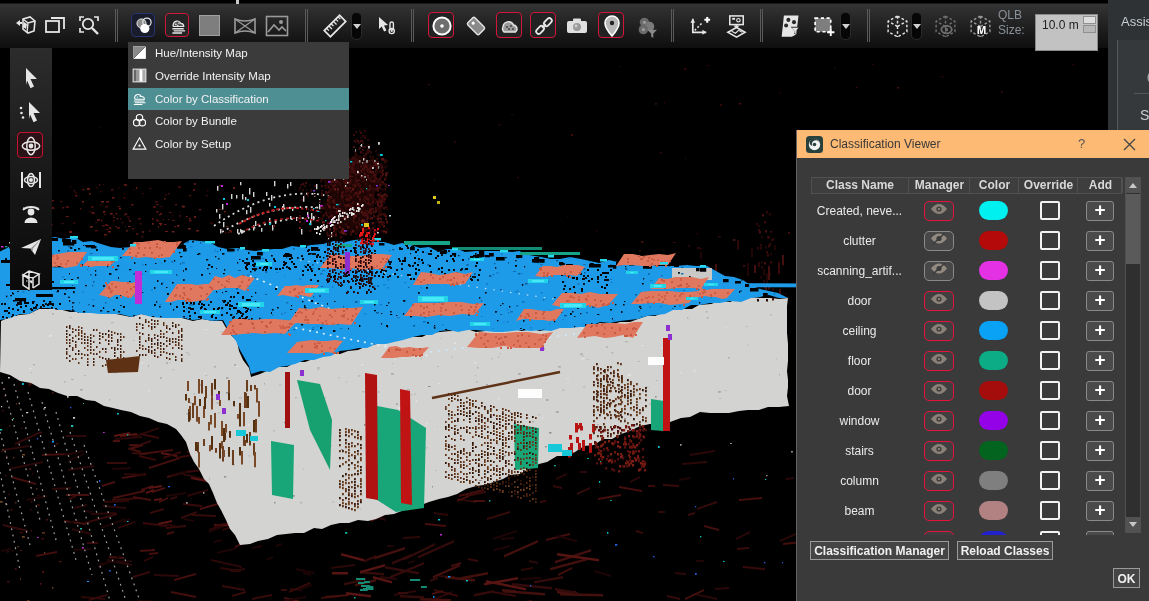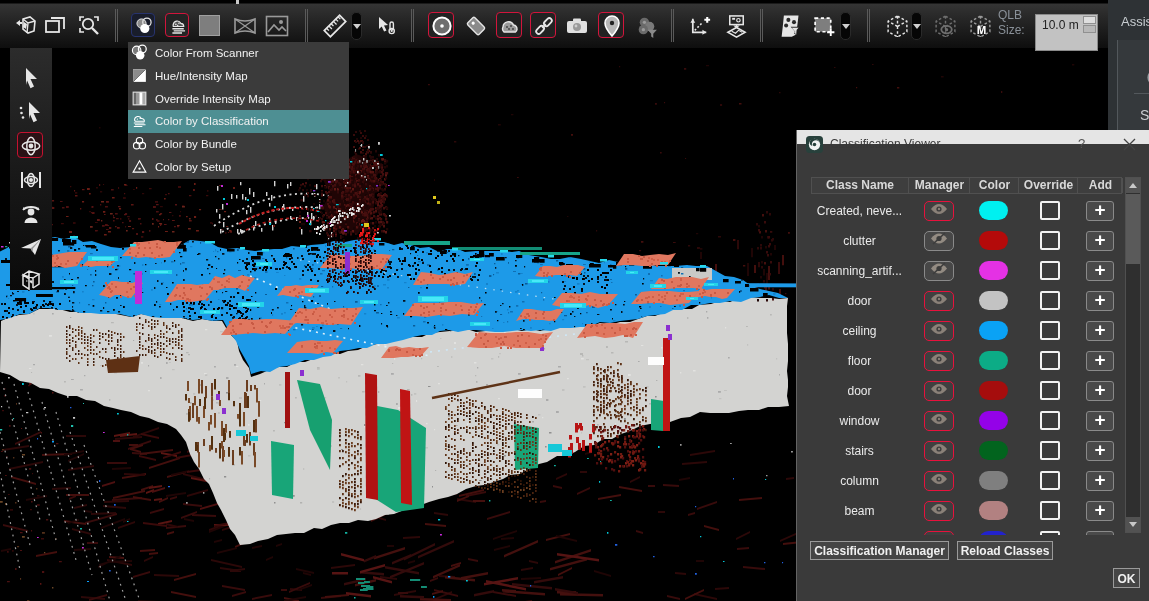--- a/index.html
+++ b/index.html
@@ -13,21 +13,21 @@
   background:#3b3b3b; z-index:30; }
 #menu > div { height:22.8px; line-height:22.8px; color:#f2f2f2; font-size:11.5px;
   position:relative; white-space:nowrap; }
 #menu > div.hl { background:#4e8f93; }
 #menu .mic { display:inline-block; width:17px; height:17px; margin:0 7px 0 3px;
   vertical-align:-4px; }
 #assistant { position:absolute; left:1108px; top:0; width:41px; height:601px;
   background:#2e3235; }
 #dialog { position:absolute; left:796px; top:130px; width:353px; height:471px;
   background:#3a3a3a; z-index:40; border-left:1px solid #636363; }
-#dtitle { position:absolute; left:0; top:0; width:353px; height:14px; background:#e5e5e5; }
+#dtitle { position:absolute; left:0; top:0; width:353px; height:28px; background:#fdba74; }
 #dhead { position:absolute; left:14px; top:47px; width:311px; height:17px;
   background:#3e3e3e; border:1px solid #505050;font-weight:bold; }
 #dhead span { position:absolute; top:0; height:15px; line-height:15px; text-align:center;
   color:#d8d8d8; font-size:12px; border-right:1px solid #505050; }
 .crow { position:absolute; left:14px; width:311px; height:30px; }
 .cname { position:absolute; left:0; top:8px; width:97px; text-align:center;
   color:#eaeaea; font-size:12px; white-space:nowrap; }
 .visbtn { position:absolute; left:113px; top:5px; width:30px; height:20px;
   background:#3f3f3f; border:1px solid #e8113c; border-radius:5px; text-align:center; }
 .visbtn svg { vertical-align:1px; }
@@ -441,25 +441,20 @@
   <svg style="position:absolute;left:36px;top:56px" width="34" height="34" viewBox="0 0 30 30">
         <circle cx="15" cy="10" r="6" fill="none" stroke="#9aa0a4" stroke-width="2"></circle>
         <circle cx="10" cy="19" r="6" fill="none" stroke="#9aa0a4" stroke-width="2"></circle>
         <circle cx="20" cy="19" r="6" fill="none" stroke="#9aa0a4" stroke-width="2"></circle>
       </svg>
   <div style="position:absolute;left:26px;top:93px;right:0;height:1px;background:#53585c"></div>
   <div style="position:absolute;left:32px;top:107px;font-size:14px;color:#c9ced2">S</div>
 </div>
 <div id="menu">
       <div><span class="mic"><svg width="17" height="17" viewBox="0 0 24 24">
-            <circle cx="8" cy="9" r="6" fill="#7a7a7a" stroke="#fff" stroke-width="1.6"></circle>
-            <circle cx="16" cy="7" r="5.5" fill="none" stroke="#fff" stroke-width="1.8"></circle>
-            <circle cx="13" cy="16" r="6" fill="#fff"></circle>
-          </svg></span><span>Color From Scanner</span></div>
-      <div><span class="mic"><svg width="17" height="17" viewBox="0 0 24 24">
             <rect x="3" y="3" width="18" height="18" fill="#fff"></rect>
             <path d="M3 21V3h18z" fill="#8a8a8a"></path>
             <path d="M3 21L21 3" stroke="#555" stroke-width="1"></path>
           </svg></span><span>Hue/Intensity Map</span></div>
       <div><span class="mic"><svg width="17" height="17" viewBox="0 0 24 24">
             <rect x="3" y="3" width="18" height="18" fill="#fff"></rect>
             <rect x="3" y="3" width="5" height="18" fill="#666"></rect>
             <rect x="8" y="3" width="4" height="18" fill="#999"></rect>
             <rect x="16" y="3" width="5" height="18" fill="#aaa"></rect>
             <rect x="3" y="3" width="18" height="18" fill="none" stroke="#ddd" stroke-width="1.5"></rect>

